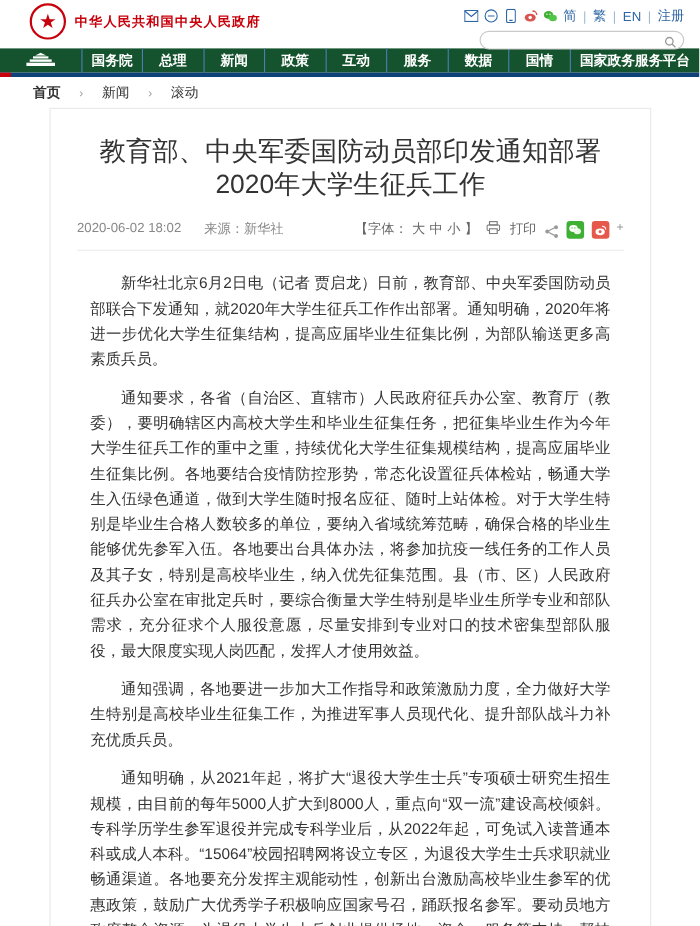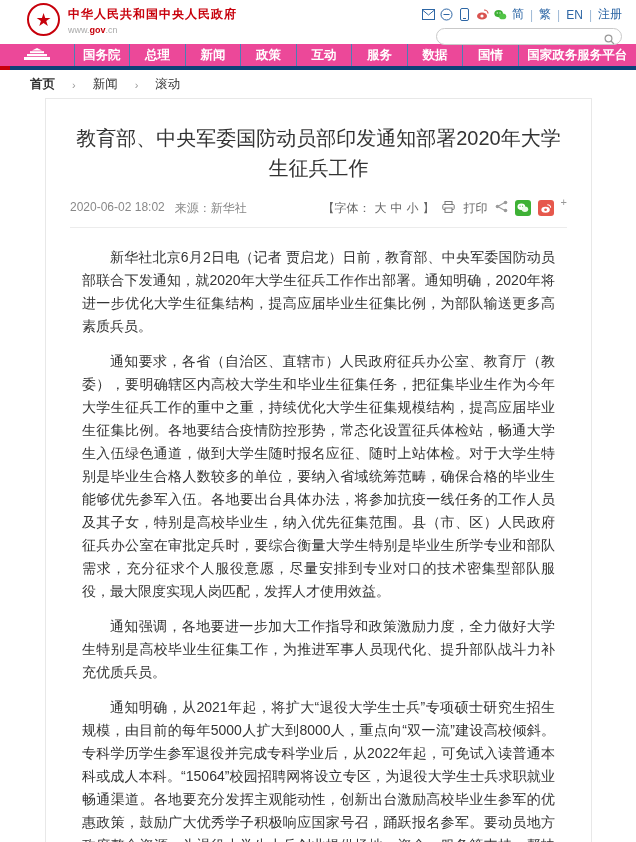--- a/index.html
+++ b/index.html
@@ -23,43 +23,43 @@
   .util-row .sep { color:#9db9d6; margin:0 1px; }
   .util-link { color:#2d66a5; cursor:pointer; text-decoration:none; }
   .uicon { display:inline-flex; width:13px; height:13px; align-items:center; justify-content:center; }
   .search-box { margin-top:5px; width:186px; height:17px; border:1px solid #c9c9c9;
     border-radius:9px; position:relative; background:#fff; margin-left:auto; }
   .search-input { border:none; outline:none; background:transparent; width:160px; height:15px;
     font-size:11px; padding-left:10px; }
   .search-mag { position:absolute; right:6px; top:2px; }
 
   
-  .nav { height:22px; background:#ec4899; display:flex; }
+  .nav { height:22px; background:#14532d; display:flex; }
   .nav-item { color:#fff; font-size:12.5px; font-weight:bold; display:flex; align-items:center;
     justify-content:center; flex:1 1 0; border-left:1px solid #4a7fb5; cursor:pointer;
     white-space:nowrap; }
   .nav-item.first { border-left:none; flex:1.35 1 0; }
   .nav-item.last { flex:2.15 1 0; }
   .nav-strip { height:4px; background:#0e4178; position:relative; }
   .red-notch { position:absolute; left:0; top:0; width:10px; height:4px; background:#c7000b; }
 
   
   .breadcrumb { padding:6px 0 5px 30px; font-size:12.5px; color:#333; display:flex; gap:17px; align-items:center; }
   .breadcrumb .home { font-weight:bold; }
   .crumb { cursor:pointer; }
   .crumb-sep { color:#999; font-size:11px; }
 
   
   .article-box { margin-left:45px; width:547px; border:1px solid #e8e8e8; padding:0 24px; }
-  .article-title { margin-top:24px; text-align:center; font-size:20px; color:#333;
+  .article-title { margin-top:24px; text-align:center; font-size:24px; color:#333;
     line-height:30px; font-weight:400; }
   .meta-row { margin-top:17px; display:flex; justify-content:space-between; align-items:center;
     font-size:12px; color:#888; padding-bottom:10px; border-bottom:1px solid #ececec; }
-  .meta-left { display:flex; gap:10px; color:#888; }
-  .meta-right { display:flex; align-items:flex-start; gap:7px; color:#666; }
+  .meta-left { display:flex; gap:21px; color:#888; }
+  .meta-right { display:flex; align-items:flex-end; gap:7px; color:#666; }
   .font-ctl { display:flex; gap:4px; align-items:center; }
   .font-size-opt { cursor:pointer; }
   .print-btn { display:flex; align-items:center; gap:9px; cursor:pointer; }
   .share-sq { width:16px; height:16px; border-radius:3px; display:inline-flex;
     align-items:center; justify-content:center; cursor:pointer; }
   .share-sq.wechat { background:#3eb135; }
   .share-sq.weibo { background:#e6584c; }
   .share-plain { cursor:pointer; display:inline-flex; }
   .share-more { font-size:11px; color:#999; cursor:pointer; position:relative; top:-4px; }
 
@@ -70,21 +70,20 @@
 </head>
 <body>
 
 <div class="page">
 
   <div class="header">
     <div class="logo-row">
       <div class="emblem">★</div>
       <div class="logo-text">
         <div class="site-title">中华人民共和国中央人民政府</div>
-        <div class="site-url"><span>www.</span><b>gov</b><span>.cn</span></div>
       </div>
     </div>
 
     <div class="header-right">
       <div class="util-row">
         <span class="uicon">
           <svg width="13" height="11" viewBox="0 0 13 11">
               <rect x="0.5" y="0.5" width="12" height="10" fill="none" stroke="#2d66a5"></rect>
               <path d="M0.5 1 L6.5 6 L12.5 1" fill="none" stroke="#2d66a5"></path>
             </svg>

